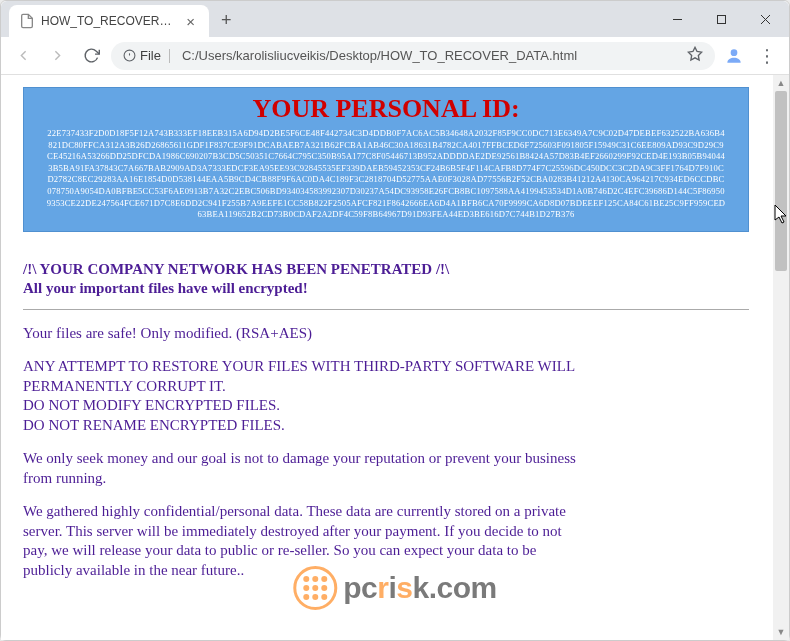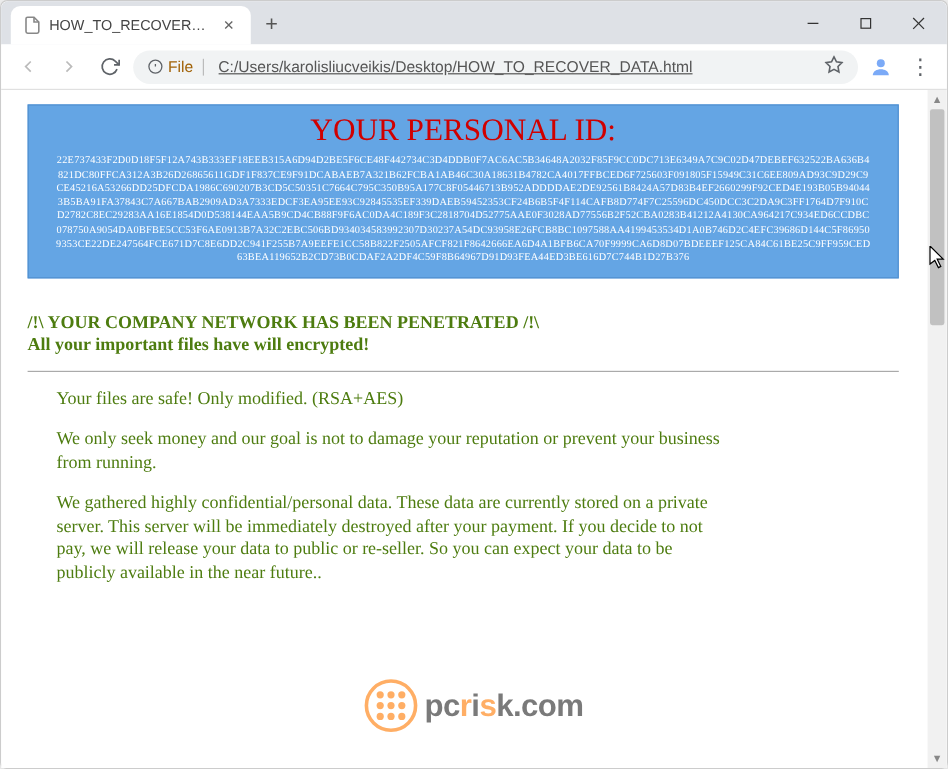--- a/index.html
+++ b/index.html
@@ -107,25 +107,25 @@
       align-items: center;
       padding: 0 12px;
       font-size: 13px;
       color: #555;
       gap: 8px;
     }
     .addr-file-badge {
       display: flex;
       align-items: center;
       gap: 4px;
-      color: #a16207;
+      color: #404040;
       font-size: 13px;
     }
     .addr-file-badge .sep { border-right: 1px solid #bbb; height: 14px; margin: 0 4px; }
-    .addr-url { flex: 1; white-space: nowrap; overflow: hidden; text-decoration: underline; }
+    .addr-url { flex: 1; white-space: nowrap; overflow: hidden; }
     .addr-star { color: #5f6368; cursor: pointer; }
     .addr-star svg { width: 16px; height: 16px; }
     .profile {
       width: 26px; height: 26px; border-radius: 50%;
       display:flex; align-items:center; justify-content:center;
     }
     .profile svg { width: 20px; height: 20px; }
     .menu-btn { width: 28px; display:flex; justify-content:center; color:#5f6368; cursor:pointer; font-size: 18px;}
     .content {
       flex: 1;
@@ -143,46 +143,46 @@
     .id-box {
       background: #64a5e4;
       border: 1px solid #5090d0;
       padding: 6px 8px 10px;
       text-align: center;
       margin-bottom: 28px;
     }
     .id-title {
       font-family: "Times New Roman", serif;
       color: #d00000;
-      font-weight: normal;
+      font-weight: bold;
       font-size: 26px;
       margin-bottom: 4px;
     }
     .id-hex {
       color: #fff;
       font-size: 8.6px;
       line-height: 1.35;
       font-family: "Times New Roman", serif;
       word-break: break-all;
       max-width: 680px;
       margin: 0 auto;
       letter-spacing: 0.2px;
     }
     .body-text {
       font-size: 15px;
-      color: #4d7c0f;
+      color: #4c1d95;
       line-height: 1.3;
     }
     .body-text .bold { font-weight: bold; }
     .body-text hr {
       border: none;
       border-top: 1px solid #aaa;
       margin: 10px 0 14px;
     }
-    .body-text p { margin-bottom: 14px; max-width: 560px; margin-left: 24px;}
+    .body-text p { margin-bottom: 14px; max-width: 560px;}
     .scrollbar {
       width: 16px;
       background: #f1f1f1;
       position: relative;
     }
     .scrollbar .thumb {
       position: absolute;
       left: 2px; right: 2px;
       top: 16px;
       height: 180px;
@@ -216,21 +216,21 @@
       display:grid;
       grid-template-columns: repeat(3, 6px);
       grid-template-rows: repeat(3, 6px);
       gap: 3px;
       align-content:center;
       justify-content:center;
     }
     .wm-circle span { width:6px; height:6px; background:#ff7a00; border-radius:50%;}
     .wm-text {
       font-family: Arial, sans-serif;
-      font-size: 26px;
+      font-size: 30px;
       font-weight: bold;
       color: #222;
       letter-spacing: -0.5px;
     }
     .wm-text .rr { color: #ff7a00; }
     .wm-text .ss { color: #ff7a00; }
     .cursor {
       position: absolute;
       right: 2px;
       top: 205px;
@@ -323,20 +323,23 @@
     <div class="page">
       <div class="id-box">
         <div class="id-title">YOUR PERSONAL ID:</div>
         <div class="id-hex">22E737433F2D0D18F5F12A743B333EF18EEB315A6D94D2BE5F6CE48F442734C3D4DDB0F7AC6AC5B34648A2032F85F9CC0DC713E6349A7C9C02D47DEBEF632522BA636B4821DC80FFCA312A3B26D26865611GDF1F837CE9F91DCABAEB7A321B62FCBA1AB46C30A18631B4782CA4017FFBCED6F725603F091805F15949C31C6EE809AD93C9D29C9CE45216A53266DD25DFCDA1986C690207B3CD5C50351C7664C795C350B95A177C8F05446713B952ADDDDAE2DE92561B8424A57D83B4EF2660299F92CED4E193B05B940443B5BA91FA37843C7A667BAB2909AD3A7333EDCF3EA95EE93C92845535EF339DAEB59452353CF24B6B5F4F114CAFB8D774F7C25596DC450DCC3C2DA9C3FF1764D7F910CD2782C8EC29283AA16E1854D0D538144EAA5B9CD4CB88F9F6AC0DA4C189F3C2818704D52775AAE0F3028AD77556B2F52CBA0283B41212A4130CA964217C934ED6CCDBC078750A9054DA0BFBE5CC53F6AE0913B7A32C2EBC506BD934034583992307D30237A54DC93958E26FCB8BC1097588AA4199453534D1A0B746D2C4EFC39686D144C5F869509353CE22DE247564FCE671D7C8E6DD2C941F255B7A9EEFE1CC58B822F2505AFCF821F8642666EA6D4A1BFB6CA70F9999CA6D8D07BDEEEF125CA84C61BE25C9FF959CED63BEA119652B2CD73B0CDAF2A2DF4C59F8B64967D91D93FEA44ED3BE616D7C744B1D27B376</div>
       </div>
       <div class="body-text">
         <div class="bold">/!\ YOUR COMPANY NETWORK HAS BEEN PENETRATED /!\</div>
         <div class="bold">All your important files have will encrypted!</div>
         <hr>
         <p>Your files are safe! Only modified. (RSA+AES)</p>
+        <p style="white-space:pre-line;">ANY ATTEMPT TO RESTORE YOUR FILES WITH THIRD-PARTY SOFTWARE WILL PERMANENTLY CORRUPT IT.
+DO NOT MODIFY ENCRYPTED FILES.
+DO NOT RENAME ENCRYPTED FILES.</p>
         <p>We only seek money and our goal is not to damage your reputation or prevent your business from running.</p>
         <p>We gathered highly confidential/personal data. These data are currently stored on a private server. This server will be immediately destroyed after your payment. If you decide to not pay, we will release your data to public or re-seller. So you can expect your data to be publicly available in the near future..</p>
       </div>
     </div>
     <div class="scrollbar">
       <div class="arrow">▲</div>
       <div class="thumb"></div>
       <div class="arrow bot">▼</div>
     </div>
 

